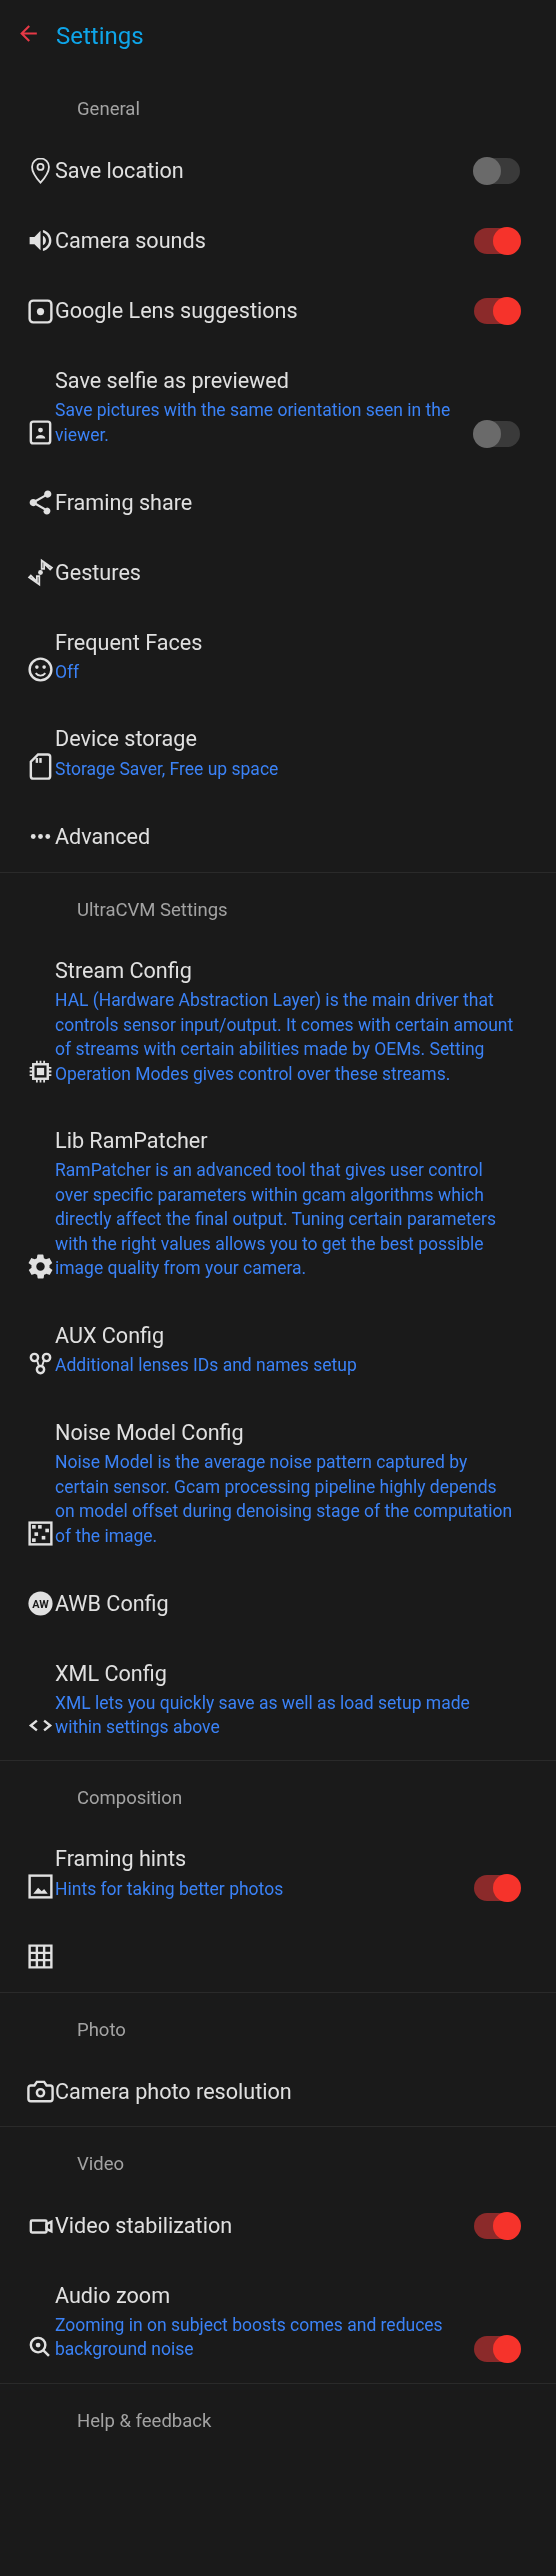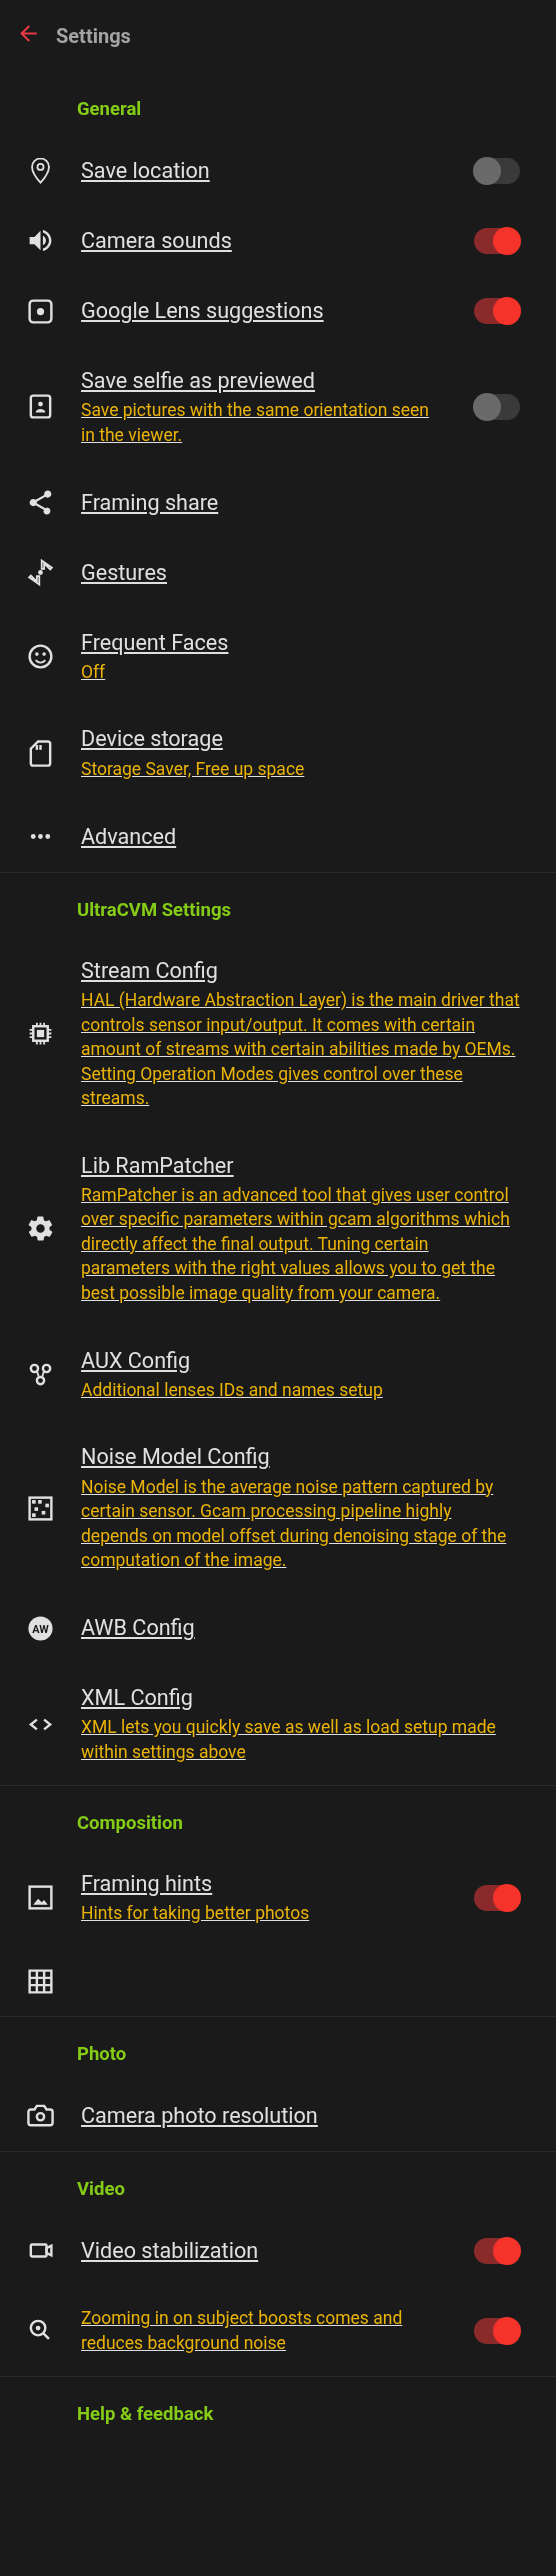--- a/index.html
+++ b/index.html
@@ -14,60 +14,58 @@
   align-items: center;
   padding: 20.6px 15.5px;
   gap: 15.5px;
 }
 .back-arrow {
   color: #e63946;
   font-size: 25px;
   cursor: pointer;
 }
 .header-title {
-  font-size: 20px;
-  font-weight: 700;
+  font-size: 24px;
+  font-weight: 400;
+  color: #0ea5e9;
+}
+.section-header {
   color: #a3a3a3;
-}
-.section-header {
-  color: #84cc16;
   font-size: 18.5px;
-  font-weight: 700;
+  font-weight: 400;
   padding: 26px 0 15.5px 77px;
 }
 .row {
   display: flex;
   align-items: center;
   padding: 20.6px 26px 20.6px 26px;
-  gap: 26px;
   min-height: 62px;
-  text-decoration: underline;
-}
-.row.with-desc { align-items: center; padding-top: 20.6px; padding-bottom: 20.6px; }
+}
+.row.with-desc { align-items: flex-end; padding-top: 20.6px; padding-bottom: 20.6px; }
 .icon-slot {
   width: 29px;
   display: flex;
   justify-content: center;
   flex-shrink: 0;
 }
 .icon-slot svg { width: 29px; height: 29px; fill: #e0e0e0; }
 .content {
   flex: 1;
   display: flex;
   flex-direction: column;
   gap: 3.1px;
 }
 .title {
   font-size: 21.6px;
   color: #e0e0e0;
   line-height: 1.3;
 }
 .desc {
   font-size: 17.5px;
-  color: #eab308;
+  color: #3b82f6;
   line-height: 1.4;
   padding-right: 10.3px;
 }
 .toggle {
   width: 46px;
   height: 26px;
   border-radius: 13px;
   position: relative;
   flex-shrink: 0;
   margin-right: 10.3px;
@@ -381,20 +379,21 @@
 
 <div class="row with-desc">
   <div class="icon-slot">
       <svg viewBox="0 0 24 24">
         <circle cx="10" cy="10" r="6" fill="none" stroke="#e0e0e0" stroke-width="2"></circle>
         <path d="M14 14l5 5" stroke="#e0e0e0" stroke-width="2"></path>
         <circle cx="10" cy="10" r="2"></circle>
       </svg>
     </div>
   <div class="content">
+    <div class="title">Audio zoom</div>
     <div class="desc">Zooming in on subject boosts comes and reduces background noise</div>
   </div>
   <div class="toggle on">
       <div class="knob"></div>
     </div>
 </div>
 
 <div class="divider"></div>
 
 <div class="section-header">Help &amp; feedback</div>

